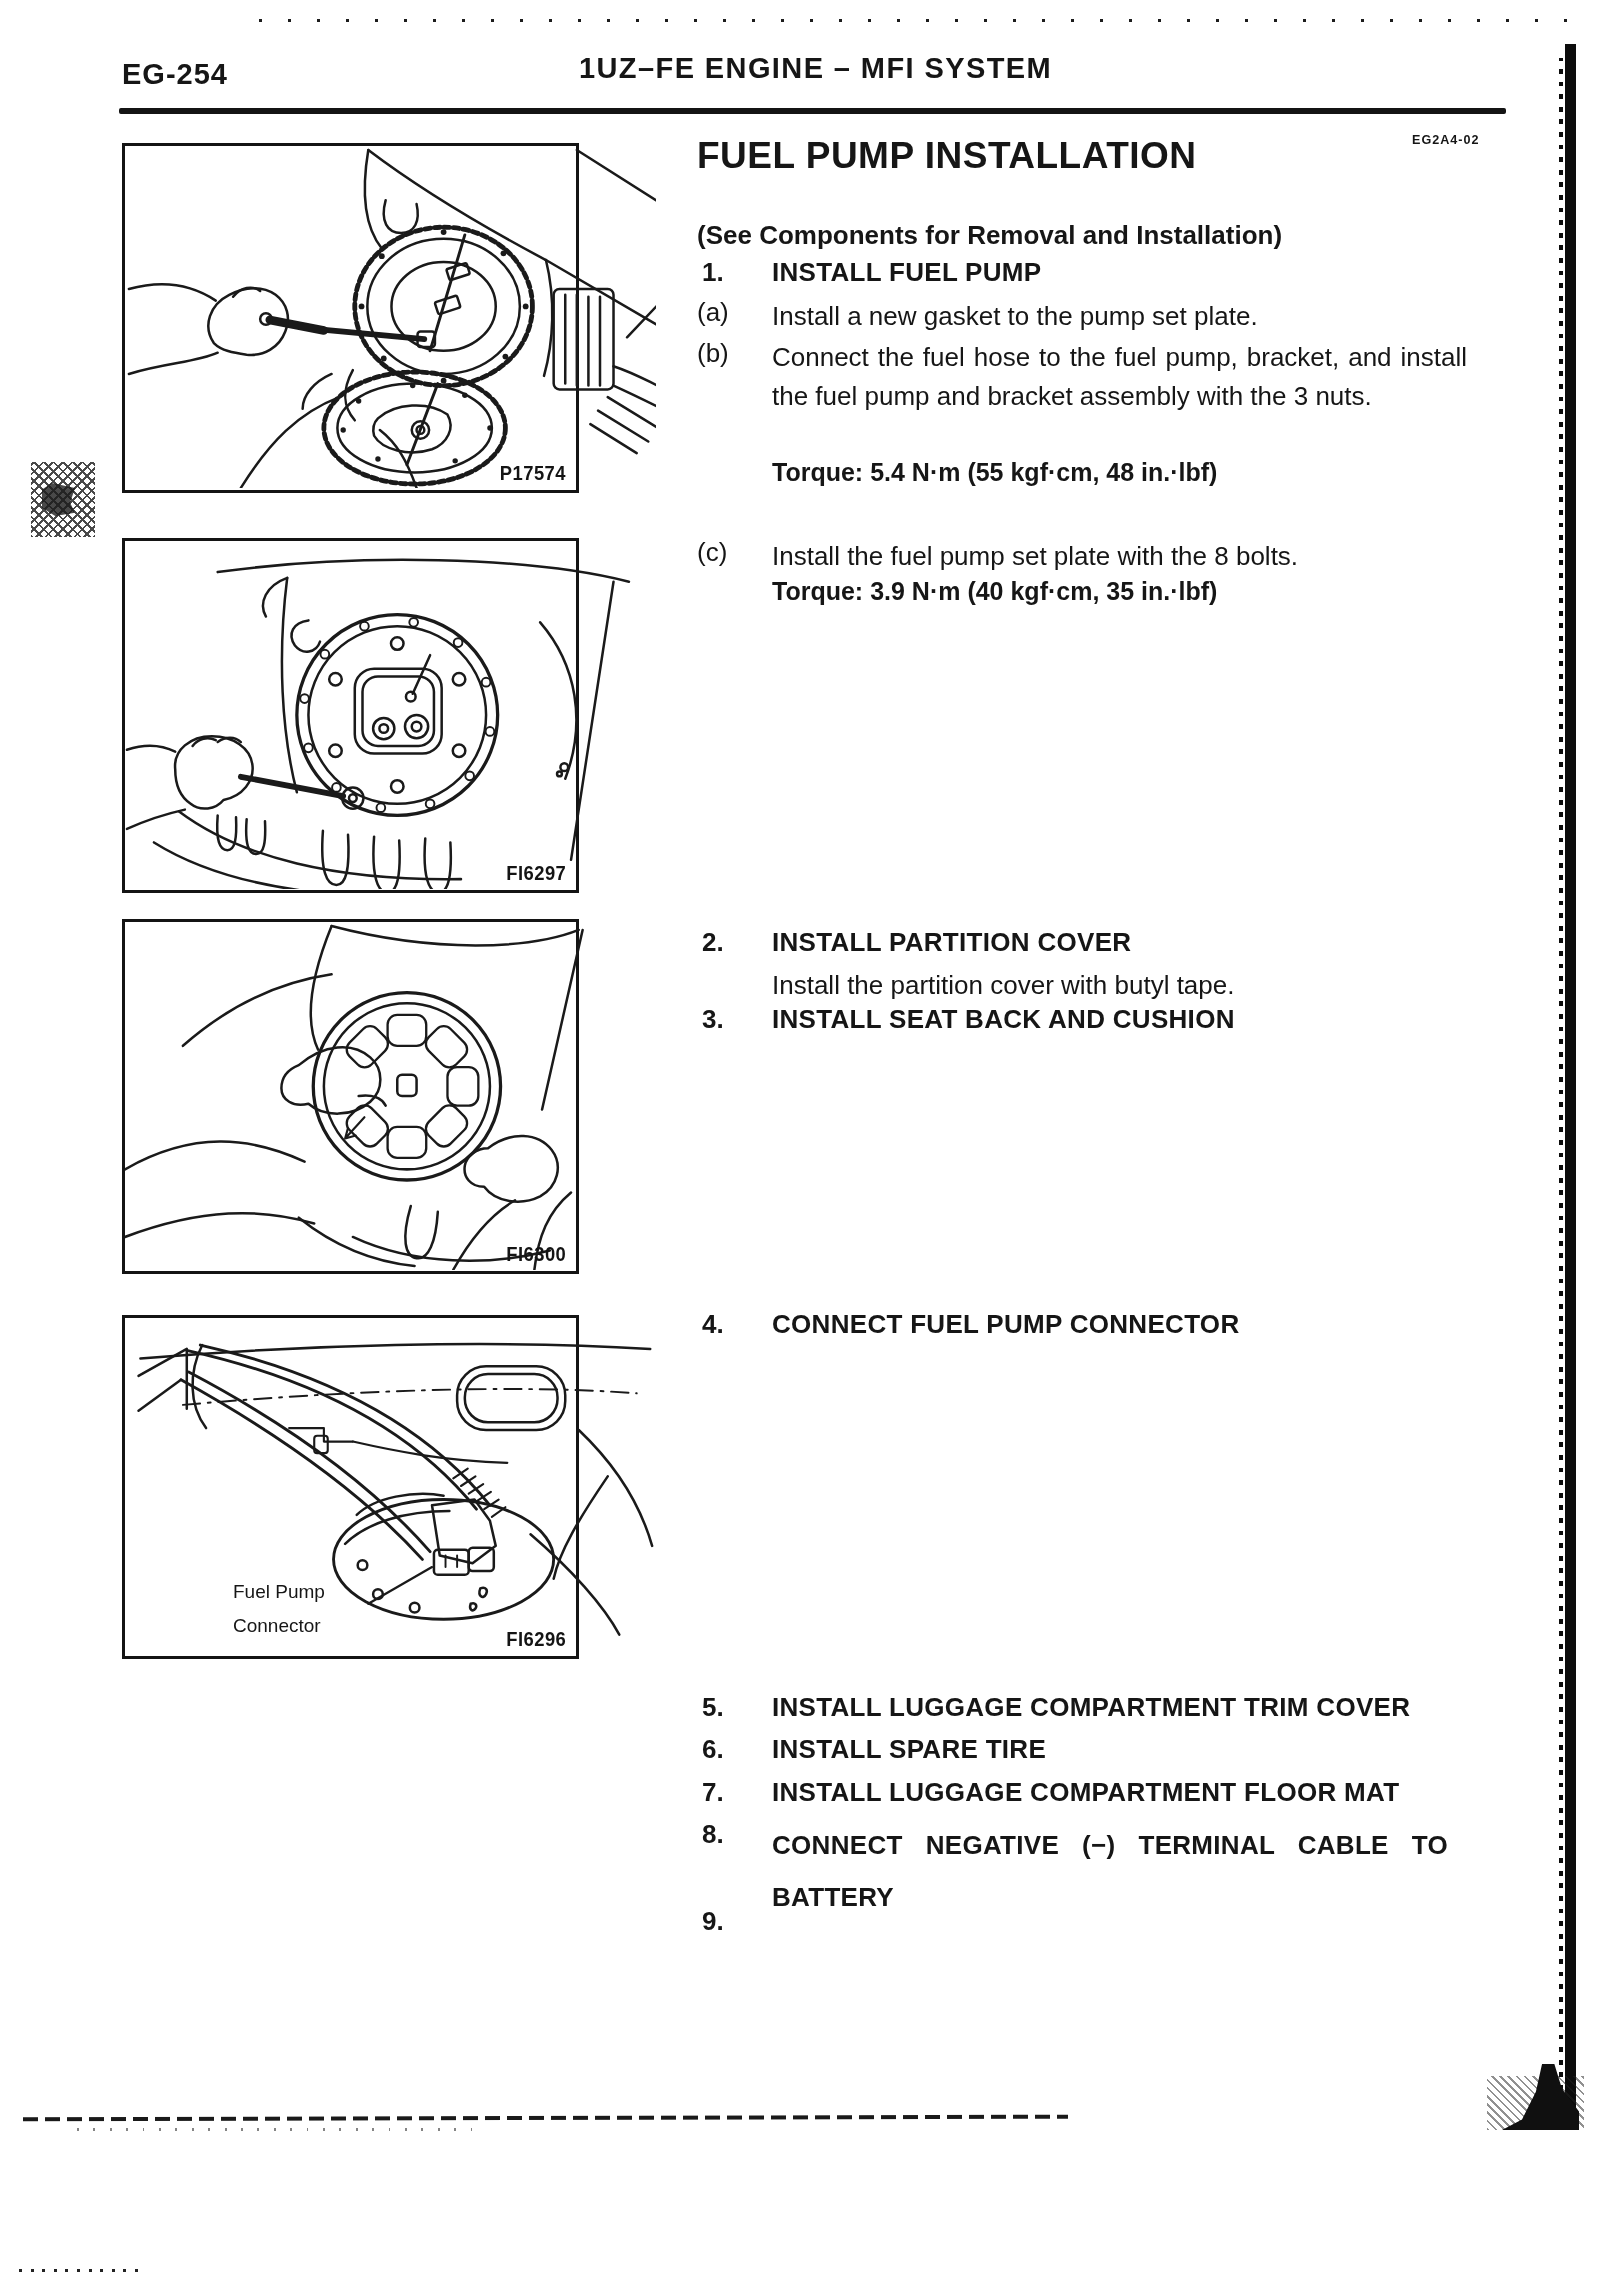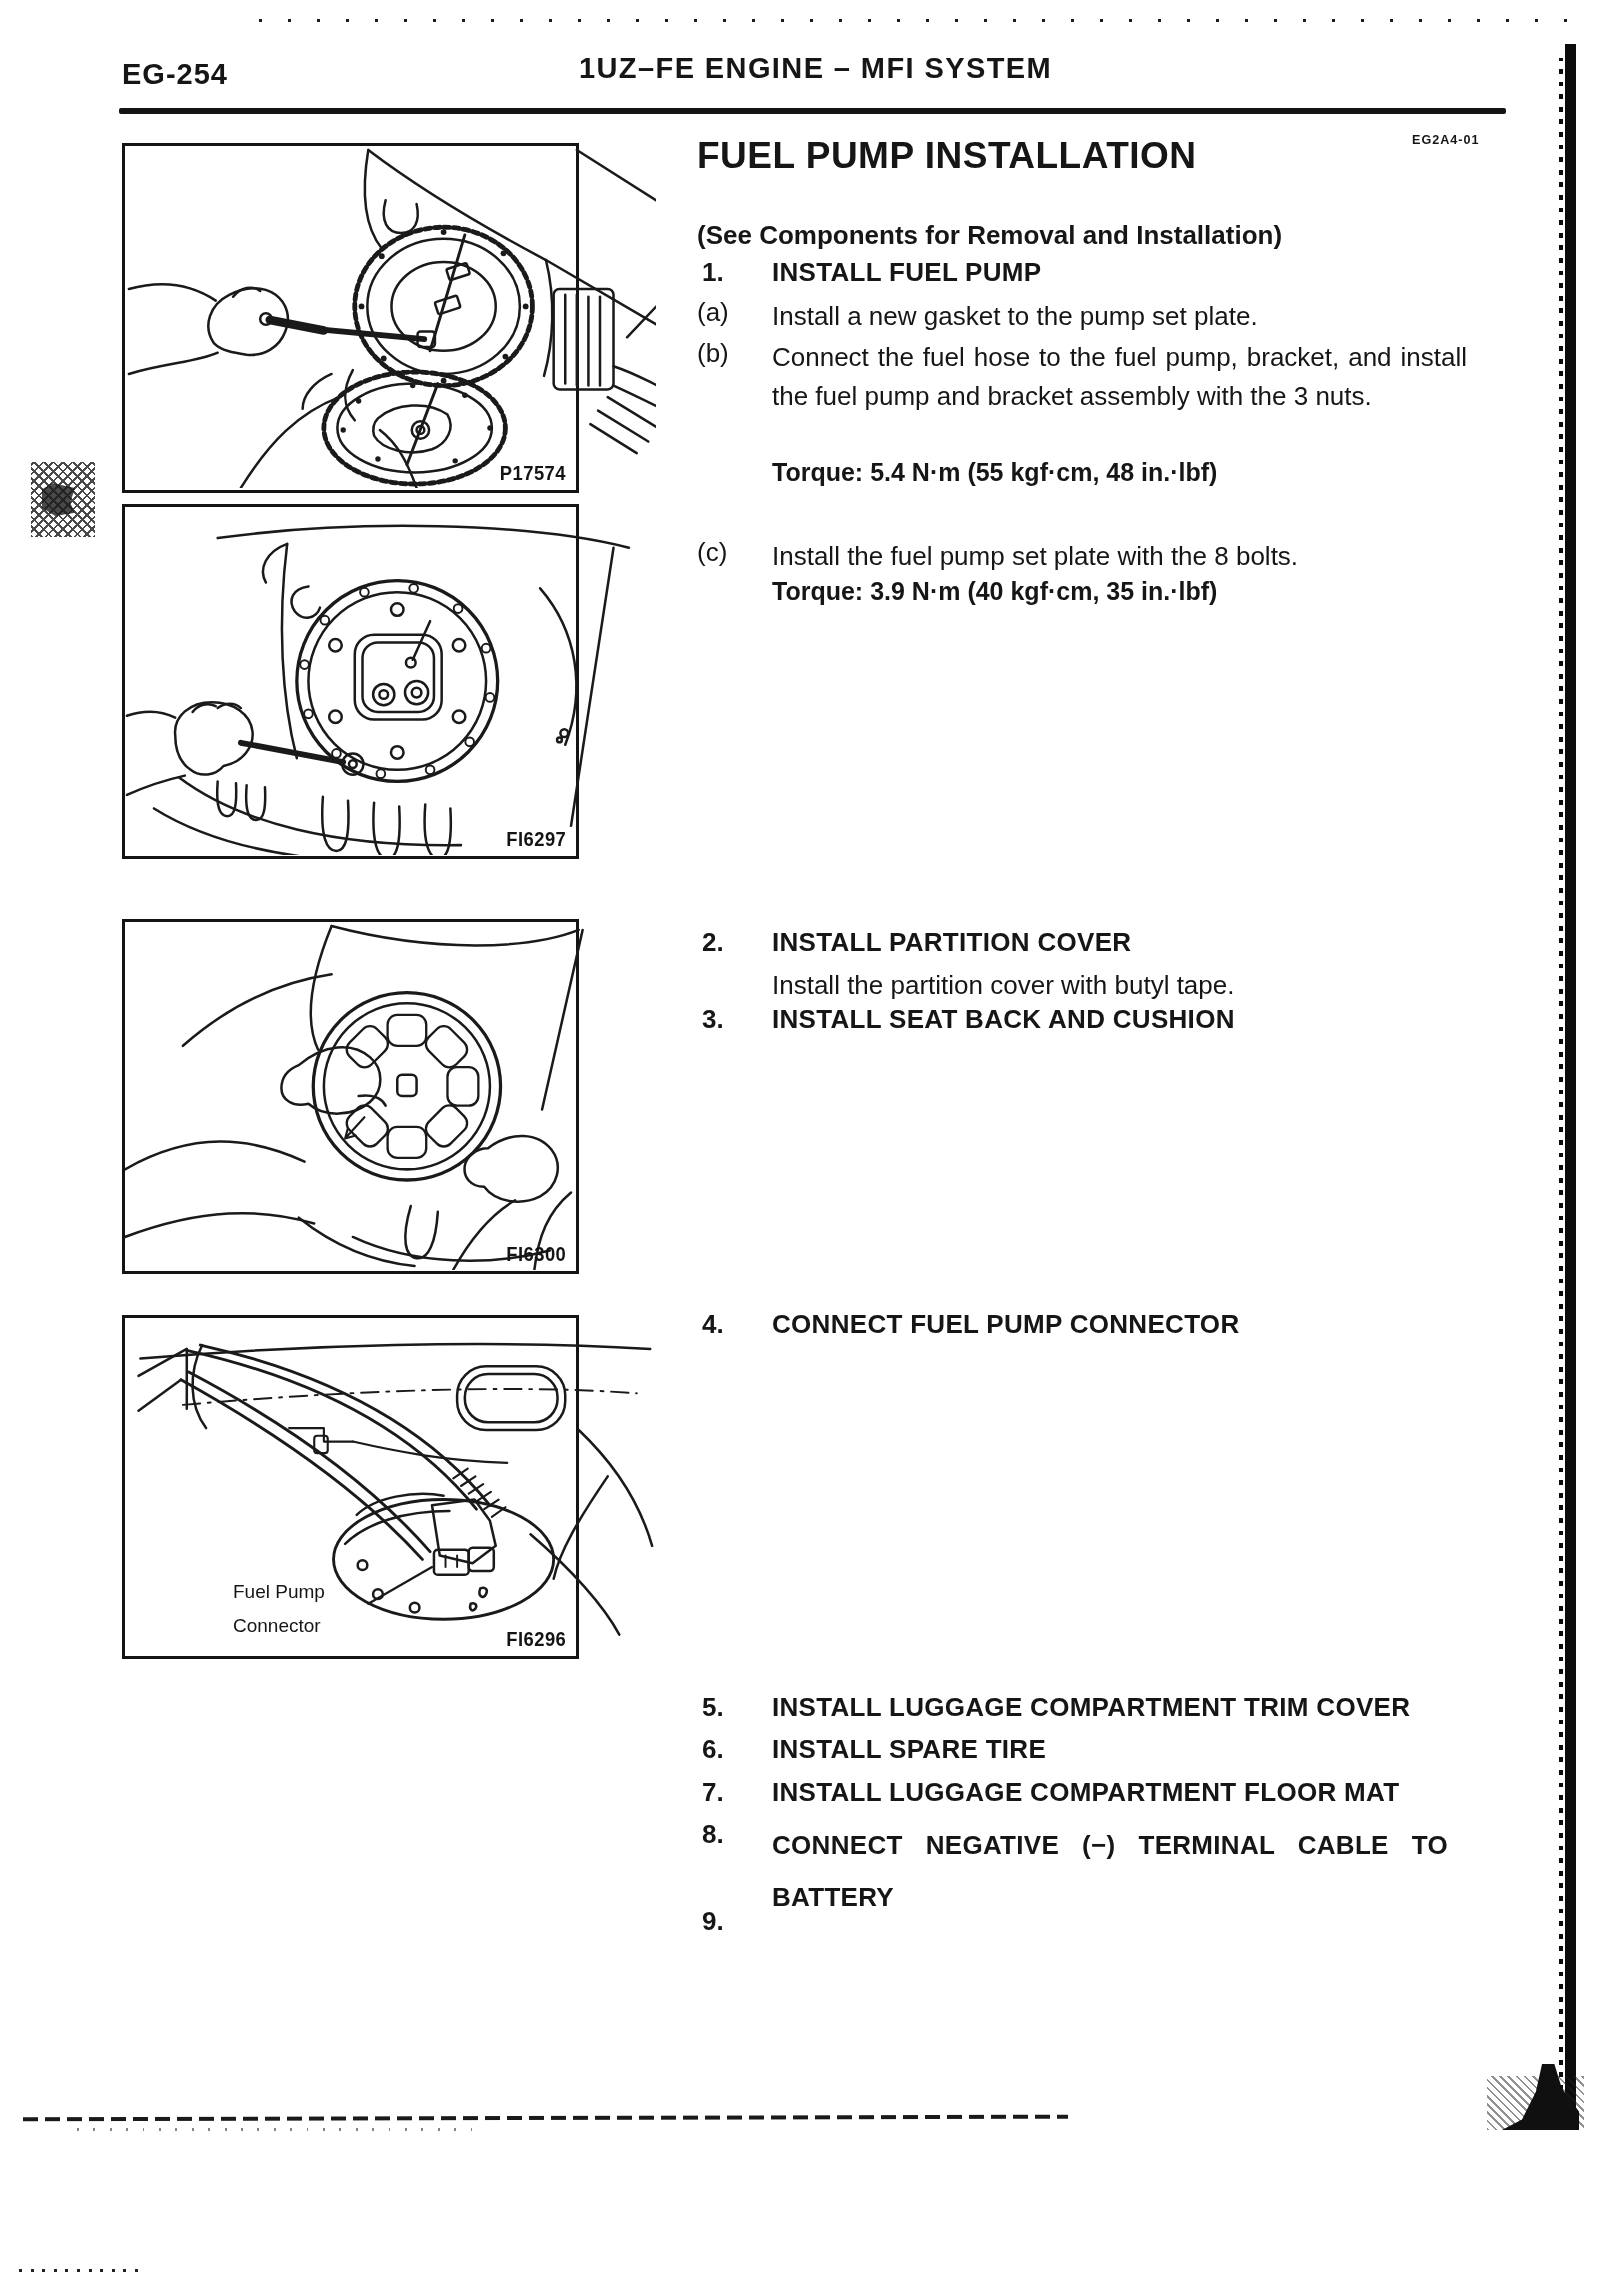--- a/index.html
+++ b/index.html
@@ -55,21 +55,21 @@
     background:repeating-linear-gradient(90deg,#222 0 2.9px,transparent 2.9px 11.6px); }
 </style>
 </head>
 <body>
 
 <div class="page">
 
   <div class="abs hdr-num nw">EG-254</div>
   <div class="abs hdr-title nw">1UZ–FE ENGINE – MFI SYSTEM</div>
   <div class="abs hdr-rule"></div>
-  <div class="abs sec-code nw">EG2A4-01</div>
+  <div class="abs sec-code nw">EG2A4-02</div>
 
   <div class="abs see-note nw">(See Components for Removal and Installation)</div>
   <div class="abs doc-title nw" style="left:697px;top:135px;">FUEL PUMP INSTALLATION</div>
 
   <div class="abs step-num nw" style="left:702px;top:257px;">1.</div>
   <div class="abs step-head nw" style="left:772px;top:257px;">INSTALL FUEL PUMP</div>
 
   <div class="abs sub-marker nw" style="left:697px;top:297px;">(a)</div>
   <div class="abs sub-text nw" style="left:772px;top:297px;">Install a new gasket to the pump set plate.</div>
 
@@ -156,21 +156,21 @@
         <path d="M456,154 v92 M468,154 v94 M480,156 v92 M492,156 v92"></path>
         <path d="M506,228 C530,236 546,246 556,250"></path>
         <path d="M506,248 C528,258 544,266 556,272"></path>
         <path d="M520,198 L556,160"></path>
         <path d="M500,260 l52,32 M490,274 l52,32 M482,288 l48,30"></path>
       </g>
     </svg>
     <span class="fig-code">P17574</span>
   </div>
 
-  <div class="fig" style="top:504px;height:355px;">
+  <div class="fig" style="top:538px;height:355px;">
     <svg viewBox="0 0 550 360" width="531" height="348">
       <g fill="none" stroke="#1a1a1a" stroke-width="2.6" stroke-linecap="round" stroke-linejoin="round">
         <path d="M96,32 C240,12 420,16 522,42"></path>
         <path d="M506,42 L462,330"></path>
         <path d="M430,84 C468,128 478,188 456,246"></path>
         <path d="M168,38 C158,118 162,198 178,260"></path>
         <path d="M168,38 c-22,8 -30,26 -22,40"></path>
         <path d="M190,82 c-16,2 -22,14 -14,26 c8,10 22,8 26,-4"></path>
         <circle cx="282" cy="180" r="104" stroke-width="3.4"></circle>
         <circle cx="282" cy="180" r="92"></circle>

